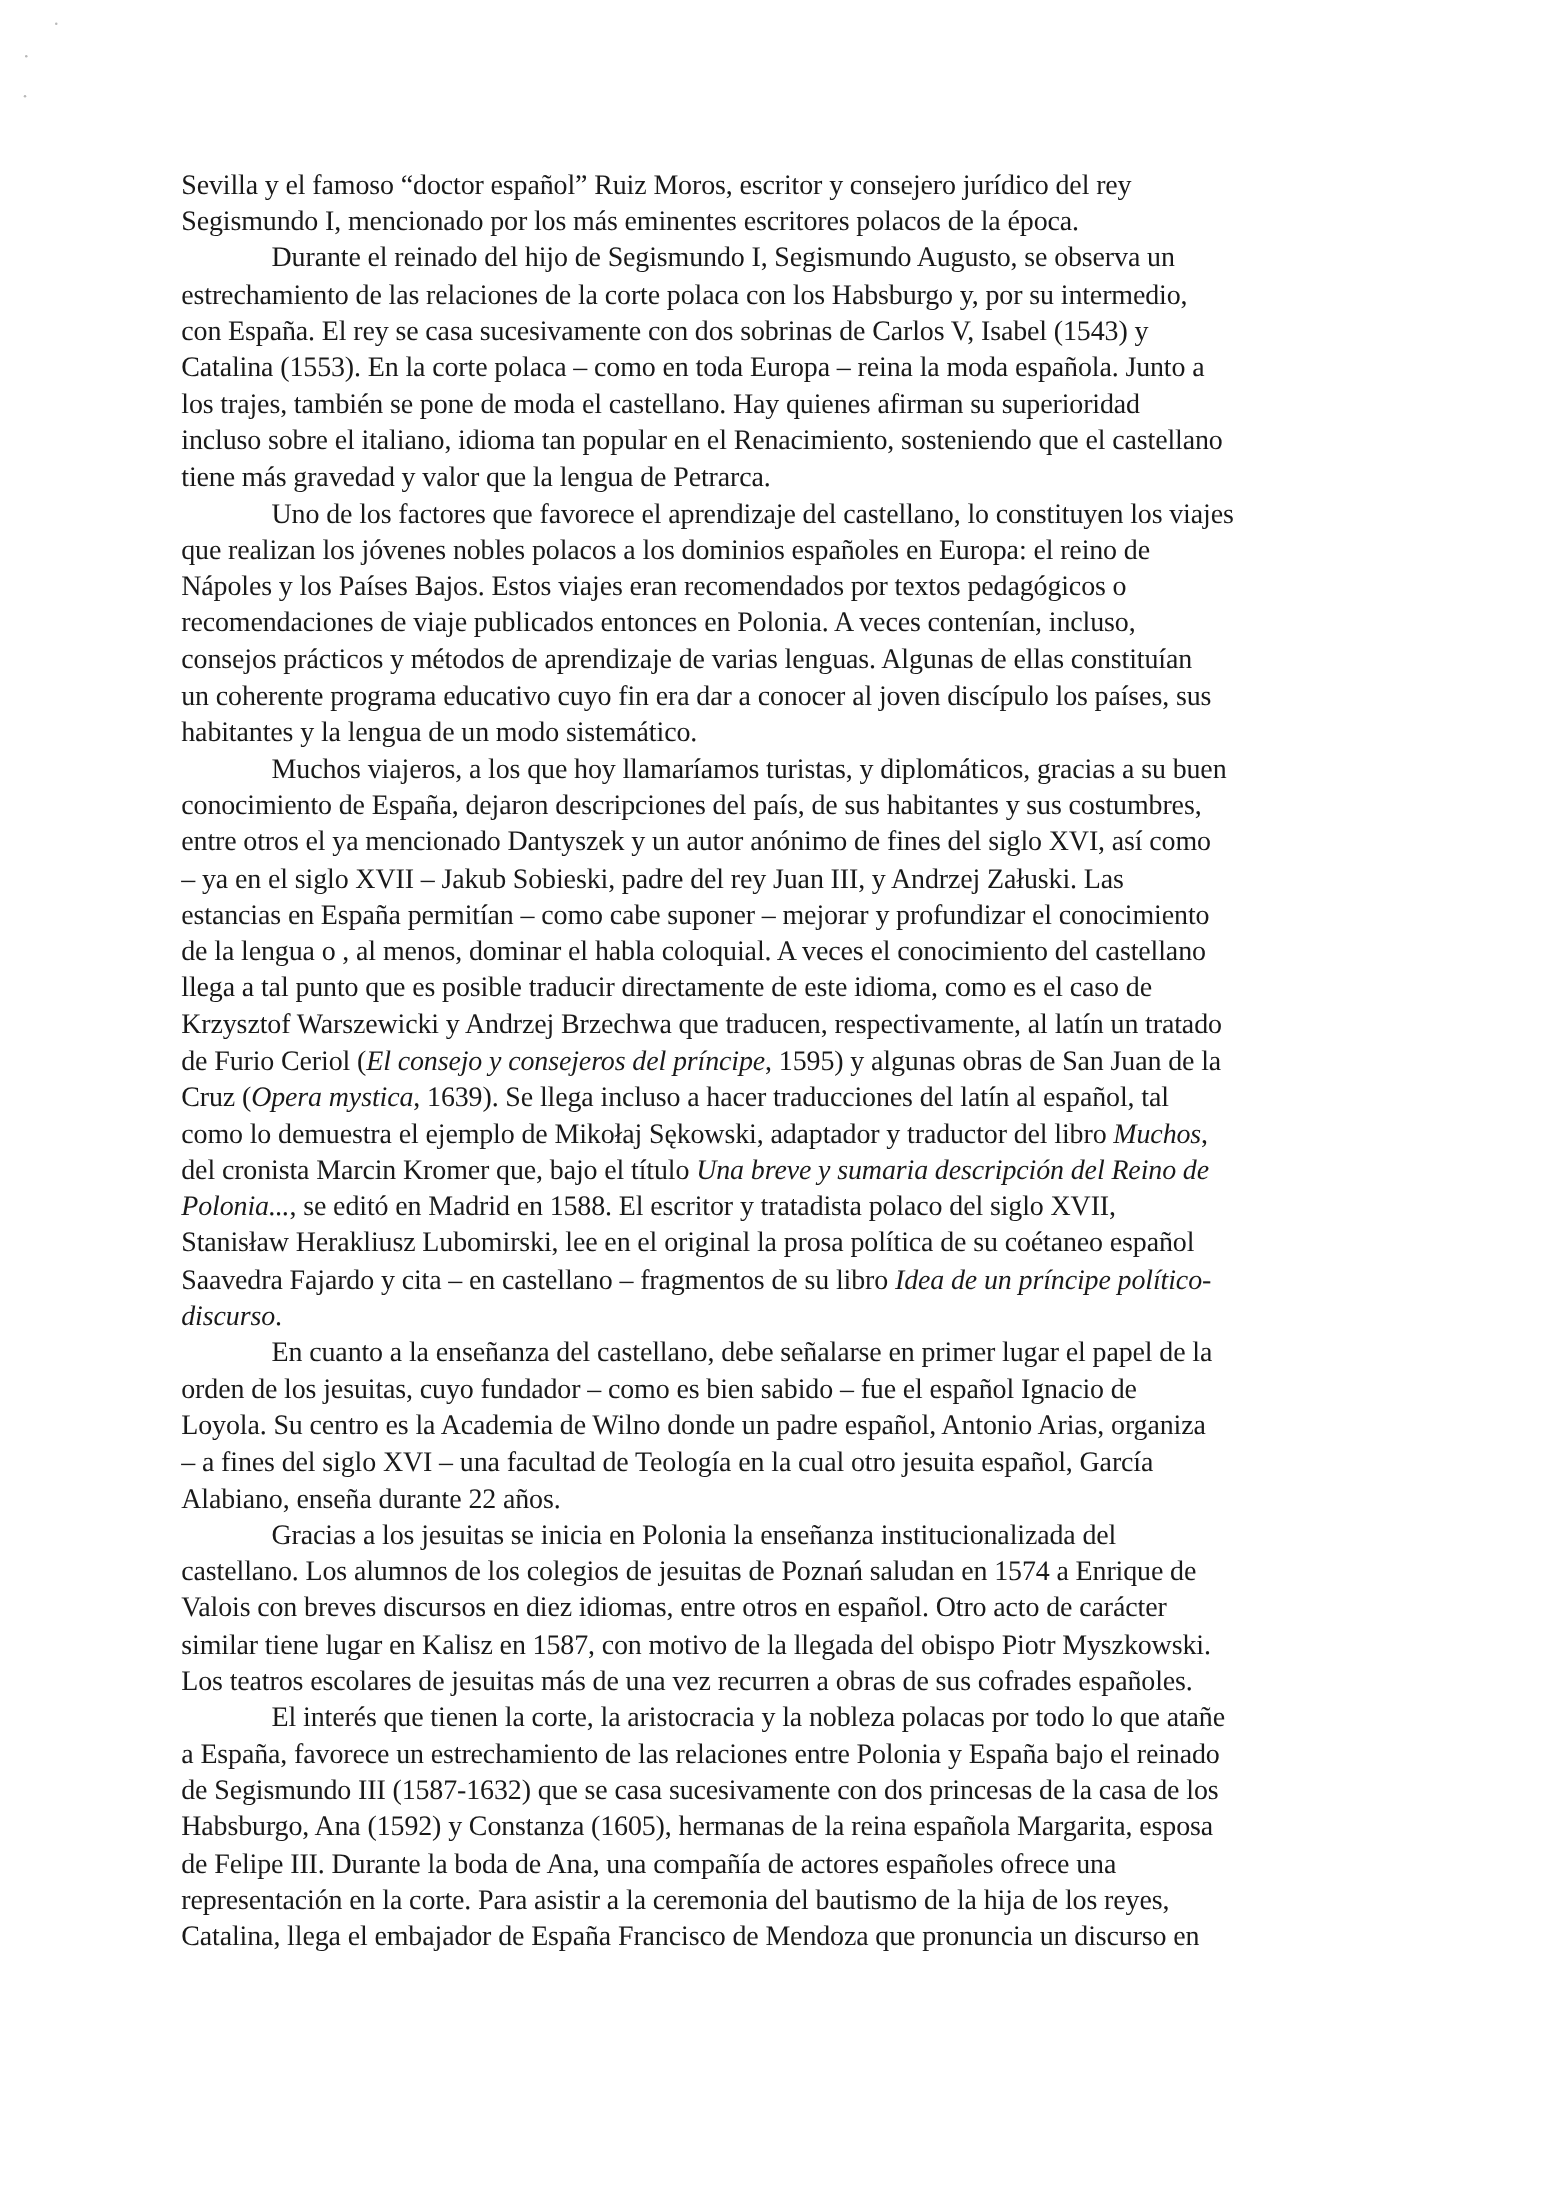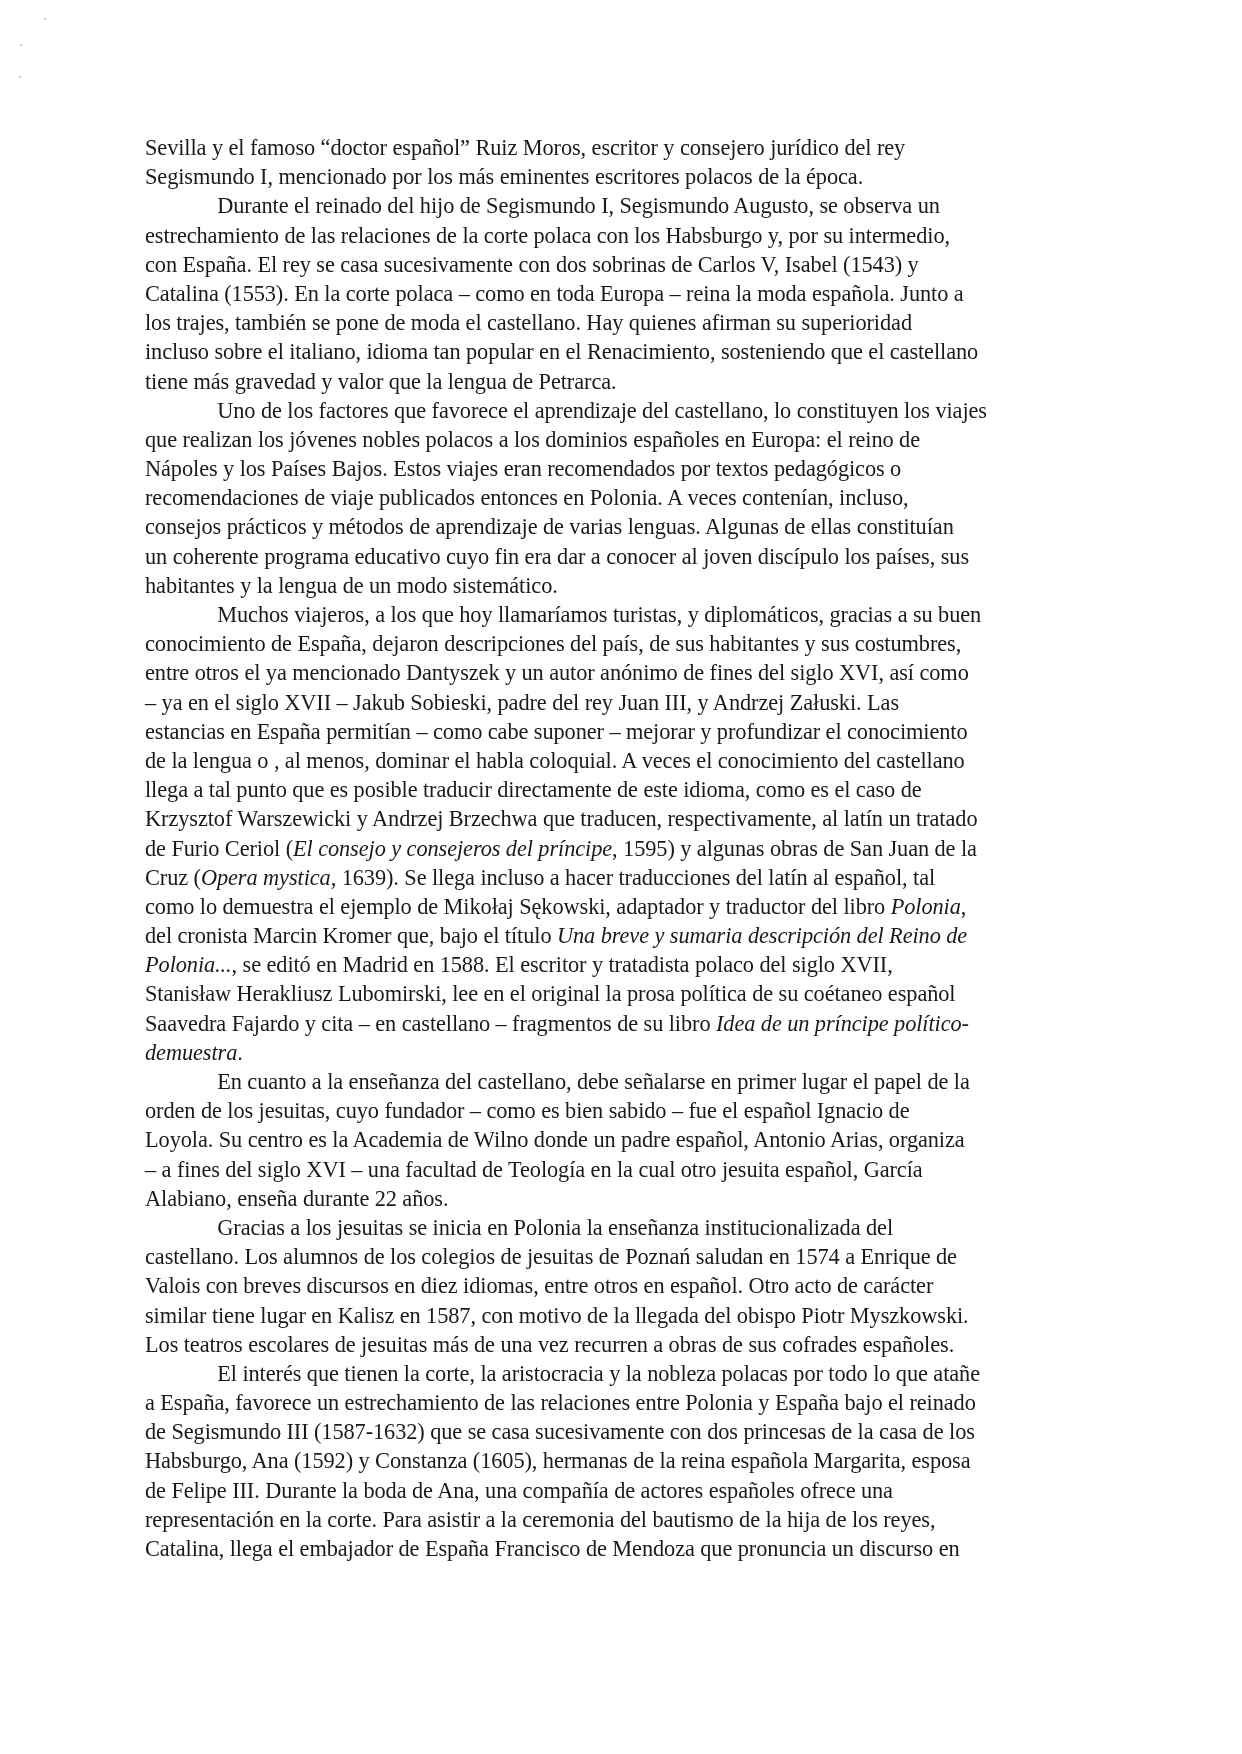--- a/index.html
+++ b/index.html
@@ -77,26 +77,26 @@
       <div class="line indent" style="transform-origin: left center; transform: scaleX(0.9896);"><span class="seg">Muchos viajeros, a los que hoy llamaríamos turistas, y diplomáticos, gracias a su buen</span></div>
       <div class="line" style="transform-origin: left center; transform: scaleX(0.9896);"><span class="seg">conocimiento de España, dejaron descripciones del país, de sus habitantes y sus costumbres,</span></div>
       <div class="line" style="transform-origin: left center; transform: scaleX(0.9896);"><span class="seg">entre otros el ya mencionado Dantyszek y un autor anónimo de fines del siglo XVI, así como</span></div>
       <div class="line" style="transform-origin: left center; transform: scaleX(0.9896);"><span class="seg">– ya en el siglo XVII – Jakub Sobieski,  padre del rey Juan III, y Andrzej Załuski. Las</span></div>
       <div class="line" style="transform-origin: left center; transform: scaleX(0.9896);"><span class="seg">estancias en España permitían – como cabe suponer – mejorar y profundizar el conocimiento</span></div>
       <div class="line" style="transform-origin: left center; transform: scaleX(0.9896);"><span class="seg">de la lengua o , al menos, dominar el habla coloquial. A veces el conocimiento del castellano</span></div>
       <div class="line" style="transform-origin: left center; transform: scaleX(0.9896);"><span class="seg">llega a tal punto que es posible traducir directamente de este idioma, como es el caso de</span></div>
       <div class="line" style="transform-origin: left center; transform: scaleX(0.9896);"><span class="seg">Krzysztof Warszewicki y Andrzej Brzechwa que traducen, respectivamente, al latín un tratado</span></div>
       <div class="line" style="transform-origin: left center; transform: scaleX(0.9896);"><span class="seg">de Furio Ceriol (</span><span class="seg it">El consejo y consejeros del príncipe</span><span class="seg">, 1595) y algunas obras de San Juan de la</span></div>
       <div class="line" style="transform-origin: left center; transform: scaleX(0.9896);"><span class="seg">Cruz (</span><span class="seg it">Opera mystica</span><span class="seg">, 1639). Se llega incluso a hacer traducciones del latín al español, tal</span></div>
-      <div class="line" style="transform-origin: left center; transform: scaleX(0.9896);"><span class="seg">como lo demuestra el ejemplo de Mikołaj Sękowski, adaptador y traductor del libro </span><span class="seg it">Polonia</span><span class="seg">,</span></div>
+      <div class="line" style="transform-origin: left center; transform: scaleX(0.9896);"><span class="seg">como lo demuestra el ejemplo de Mikołaj Sękowski, adaptador y traductor del libro </span><span class="seg it">Muchos</span><span class="seg">,</span></div>
       <div class="line" style="transform-origin: left center; transform: scaleX(0.9896);"><span class="seg">del cronista Marcin Kromer que, bajo el título </span><span class="seg it">Una breve y sumaria descripción del Reino de</span></div>
       <div class="line" style="transform-origin: left center; transform: scaleX(0.9896);"><span class="seg it">Polonia...</span><span class="seg">, se editó en Madrid en 1588. El escritor y tratadista polaco del siglo XVII,</span></div>
       <div class="line" style="transform-origin: left center; transform: scaleX(0.9896);"><span class="seg">Stanisław Herakliusz Lubomirski, lee en el original la prosa política de su coétaneo español</span></div>
       <div class="line" style="transform-origin: left center; transform: scaleX(0.9896);"><span class="seg">Saavedra Fajardo y cita – en castellano – fragmentos de su libro </span><span class="seg it">Idea de un príncipe político-</span></div>
-      <div class="line" style="transform-origin: left center; transform: scaleX(0.9896);"><span class="seg it">demuestra</span><span class="seg">.</span></div>
+      <div class="line" style="transform-origin: left center; transform: scaleX(0.9896);"><span class="seg it">discurso</span><span class="seg">.</span></div>
       <div class="line indent" style="transform-origin: left center; transform: scaleX(0.9896);"><span class="seg">En cuanto a la enseñanza del castellano, debe señalarse en primer lugar el papel de la</span></div>
       <div class="line" style="transform-origin: left center; transform: scaleX(0.9896);"><span class="seg">orden de los jesuitas, cuyo fundador – como es bien sabido – fue el español Ignacio de</span></div>
       <div class="line" style="transform-origin: left center; transform: scaleX(0.9896);"><span class="seg">Loyola. Su centro es la Academia de Wilno donde un padre español, Antonio Arias, organiza</span></div>
       <div class="line" style="transform-origin: left center; transform: scaleX(0.9896);"><span class="seg">– a fines del siglo XVI – una facultad de Teología en la cual otro jesuita español, García</span></div>
       <div class="line" style="transform-origin: left center; transform: scaleX(0.9896);"><span class="seg">Alabiano, enseña durante 22 años.</span></div>
       <div class="line indent" style="transform-origin: left center; transform: scaleX(0.9896);"><span class="seg">Gracias a los jesuitas se inicia en Polonia la enseñanza institucionalizada del</span></div>
       <div class="line" style="transform-origin: left center; transform: scaleX(0.9896);"><span class="seg">castellano. Los alumnos de los colegios de jesuitas de Poznań saludan en 1574 a Enrique de</span></div>
       <div class="line" style="transform-origin: left center; transform: scaleX(0.9896);"><span class="seg">Valois con breves discursos en diez idiomas, entre otros en español. Otro acto de carácter</span></div>
       <div class="line" style="transform-origin: left center; transform: scaleX(0.9896);"><span class="seg">similar tiene lugar en Kalisz en 1587, con motivo de la llegada del obispo Piotr Myszkowski.</span></div>
       <div class="line" style="transform-origin: left center; transform: scaleX(0.9896);"><span class="seg">Los teatros escolares de jesuitas más de una vez recurren a obras de sus cofrades españoles.</span></div>

